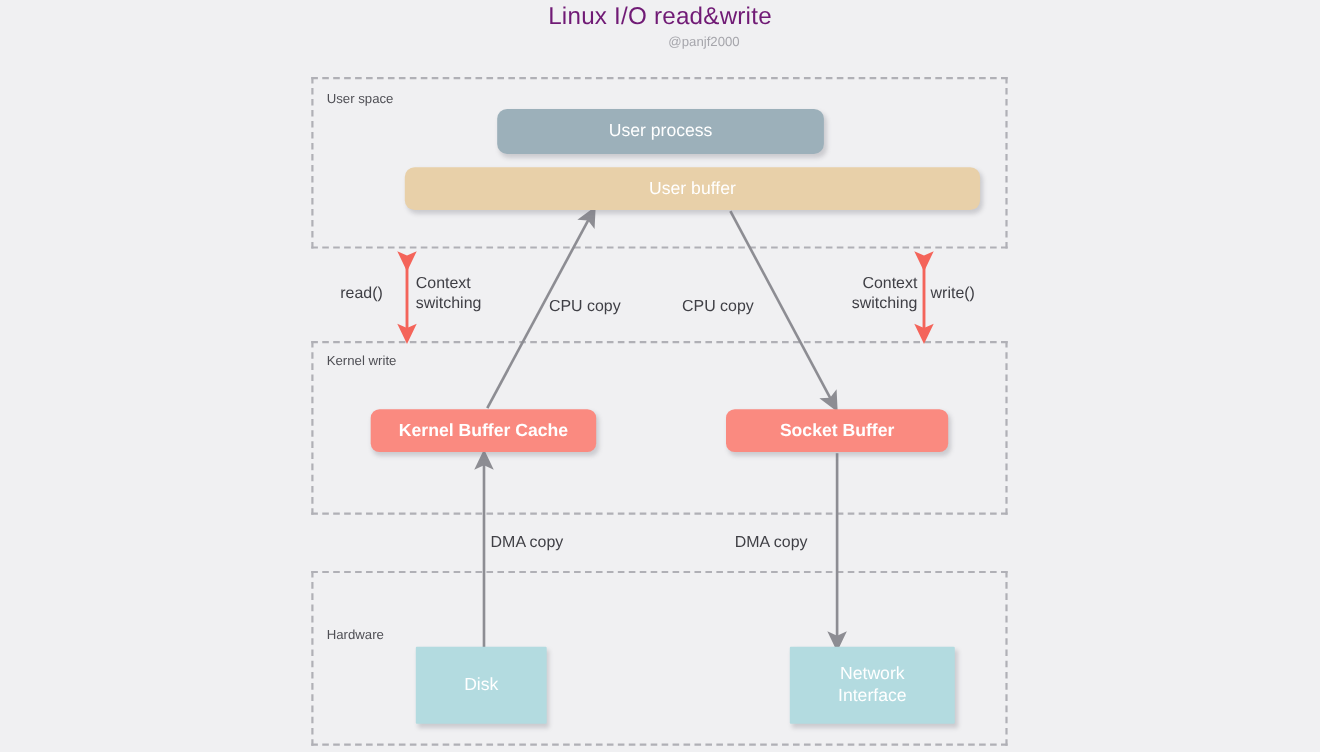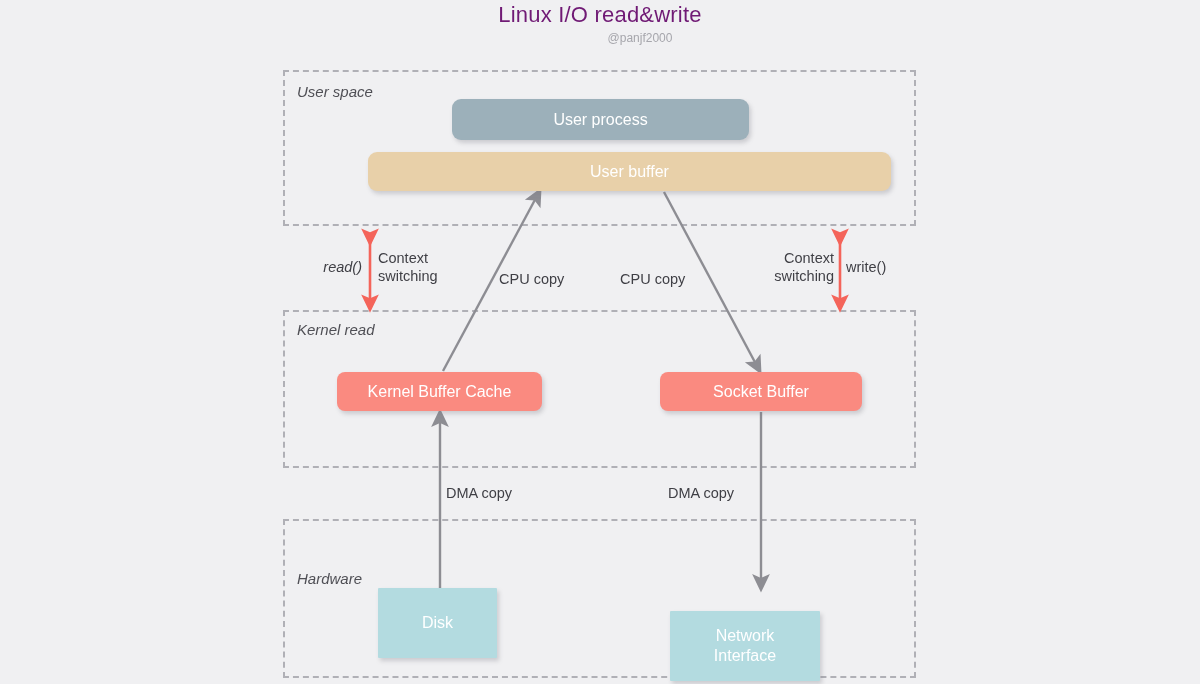--- a/index.html
+++ b/index.html
@@ -45,41 +45,40 @@
 
   
   .layer {
     position: absolute;
     border: 2px dashed #b0b0b6;
     box-sizing: border-box;
     background: transparent;
   }
   .layer-label {
     position: absolute;
-    font-size: 15px;
+    font-size: 12px;
     color: #4f4f55;
     white-space: nowrap;
-    font-style: italic;
   }
 
   
   .node {
     position: absolute;
     box-sizing: border-box;
     display: flex;
     align-items: center;
     justify-content: center;
     color: #ffffff;
     font-size: 16px;
     text-align: center;
     line-height: 1.22;
     box-shadow: 2px 3px 4px rgba(120,120,130,0.30);
   }
   .node.rounded { border-radius: 9px; }
-  .node.pill    { border-radius: 8px; }
+  .node.pill    { border-radius: 8px; font-weight: bold; }
   .node.square  { border-radius: 1px; }
 
   
   .edge-label {
     position: absolute;
     font-size: 14.5px;
     color: #3f3f45;
     white-space: pre-line;
     line-height: 1.25;
   }
@@ -100,21 +99,21 @@
 
 <div id="stage">
 
   <div class="title">Linux I/O read&amp;write</div>
   <div class="subtitle">@panjf2000</div>
 
   <div class="layer" style="left:283px; top:70px; width:633px; height:156px;"></div>
   <div class="layer-label" style="left:297px; top:83px;">User space</div>
 
   <div class="layer" style="left:283px; top:310px; width:633px; height:158px;"></div>
-  <div class="layer-label" style="left:297px; top:321px;">Kernel read</div>
+  <div class="layer-label" style="left:297px; top:321px;">Kernel write</div>
 
   <div class="layer" style="left:283px; top:519px; width:633px; height:159px;"></div>
   <div class="layer-label" style="left:297px; top:527px;margin-top:43px;">Hardware</div>
 
   <svg id="arrows" viewBox="0 0 1200 684" xmlns="http://www.w3.org/2000/svg">
     <defs>
       <marker id="gray-head" markerWidth="9" markerHeight="9" refX="4.2" refY="4.5" orient="auto" markerUnits="strokeWidth">
         <path d="M0.4,0.8 L8.2,4.5 L0.4,8.2 L2.1,4.5 Z" fill="#8d8d93"></path>
       </marker>
       <marker id="red-head" markerWidth="8" markerHeight="8" refX="4" refY="4" orient="auto" markerUnits="strokeWidth">
@@ -150,24 +149,24 @@
   <div class="node rounded" style="left:452px; top:99px; width:297px; height:41px; background:#9cb0ba;">User process</div>
 
   <div class="node rounded" style="left:339px; top:152px; width:523px; height:39px; background:#e8d0a9;margin-left:29px;">User buffer</div>
 
   <div class="node pill" style="left:337px; top:372px; width:205px; height:39px; background:#fa8a80;">Kernel Buffer Cache</div>
 
   <div class="node pill" style="left:660px; top:372px; width:202px; height:39px; background:#fa8a80;">Socket Buffer</div>
 
   <div class="node square" style="left:378px; top:588px; width:119px; height:70px; background:#b3dbe0;">Disk</div>
 
-  <div class="node square" style="left:670px; top:588px; width:150px; height:70px; background:#b3dbe0; white-space:pre-line;margin-top:23px;">Network
+  <div class="node square" style="left:718px; top:588px; width:150px; height:70px; background:#b3dbe0; white-space:pre-line;">Network
 Interface</div>
 
-  <div class="edge-label right" style="left:292px; top:258px; width:70px;font-style:italic;">read()</div>
+  <div class="edge-label right" style="left:278px; top:258px; width:70px;">read()</div>
 
   <div class="edge-label left" style="left:378px; top:249px; width:100px;">Context
 switching</div>
 
   <div class="edge-label left" style="left:499px; top:270px; width:95px;">CPU copy</div>
 
   <div class="edge-label left" style="left:620px; top:270px; width:95px;">CPU copy</div>
 
   <div class="edge-label right" style="left:734px; top:249px; width:100px;">Context
 switching</div>

